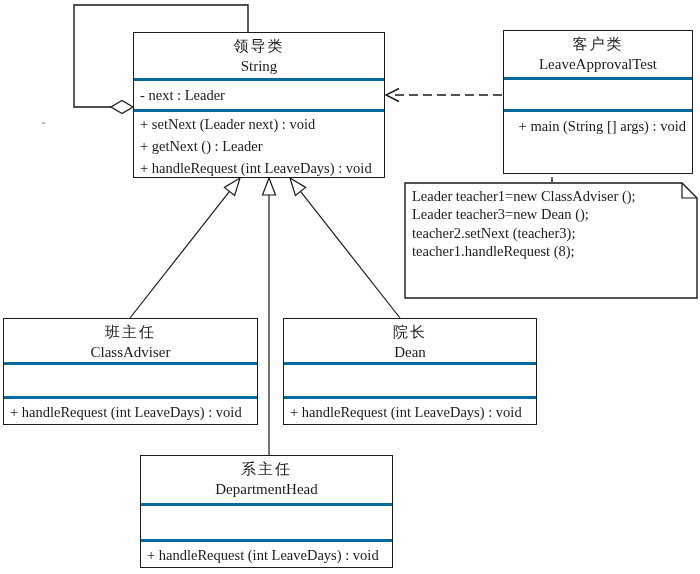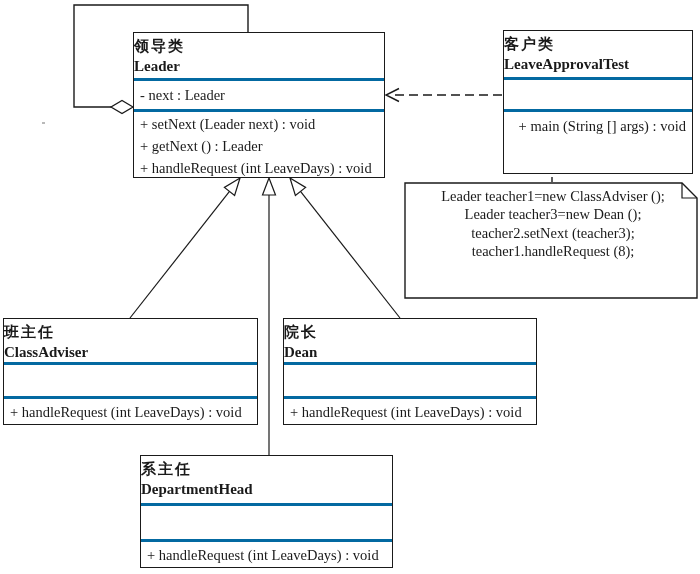--- a/index.html
+++ b/index.html
@@ -7,21 +7,21 @@
     position:relative;width:700px;height:574px;background:#ffffff;overflow:hidden;
     font-family:"Liberation Serif","DejaVu Serif",serif;color:#1a1a1a;
   }
   #wires{position:absolute;left:0;top:0;width:700px;height:574px;z-index:1;}
   .uml-class{
     position:absolute;background:#fff;border:1px solid #1a1a1a;
     box-sizing:border-box;z-index:2;
   }
   .sec{box-sizing:border-box;overflow:hidden;}
   .sec + .sec{border-top:3px solid #0369a1;}
-  .sec.title{font-weight:bold;}
+  .sec.title{text-align:center;}
   .cn{font-size:15px;line-height:22px;padding-top:2px;letter-spacing:2px;}
   .en{font-size:15px;line-height:19px;}
   .member{font-size:14.5px;padding:0 6px;white-space:nowrap;}
   
   #box-leader{left:133px;top:32px;width:252px;height:146px;}
   #box-leader .title{height:45px;}
   #box-leader .attrs{height:31px;}
   #box-leader .attrs .member{line-height:29px;}
   #box-leader .methods{height:68px;padding-top:1px;}
   #box-leader .methods .member{line-height:22px;}
@@ -38,21 +38,21 @@
   .sub .attrs{height:34px;}
   .sub .methods{height:28px;}
   .sub .methods .member{line-height:26px;}
   #box-depthead{left:140px;top:455px;width:253px;height:113px;}
   #box-depthead .title{height:47px;}
   #box-depthead .attrs{height:36px;}
   #box-depthead .methods{height:28px;}
   #box-depthead .methods .member{line-height:26px;}
   
   #note-text{
-    position:absolute;left:412px;top:187px;width:282px;z-index:2;text-align:center;
+    position:absolute;left:412px;top:187px;width:282px;z-index:2;
   }
   #note-text .code-line{font-size:14.5px;line-height:18.3px;white-space:nowrap;}
   .artifact-dot{
     position:absolute;left:42px;top:122px;width:3px;height:2px;background:#b9b9b9;z-index:1;
   }
 </style>
 </head>
 <body>
 
 <div id="stage">
@@ -78,21 +78,21 @@
 
     <polygon points="405,183 682,183 697,198 697,298 405,298" fill="#ffffff" stroke="#1a1a1a" stroke-width="1.4"></polygon>
     <polyline points="682,183 682,198 697,198" fill="none" stroke="#1a1a1a" stroke-width="1.2"></polyline>
   </svg>
 
   <div class="artifact-dot"></div>
 
   <div class="uml-class" id="box-leader">
     <div class="sec title">
       <div class="cn">领导类</div>
-      <div class="en">Leader</div>
+      <div class="en">String</div>
     </div>
     <div class="sec attrs">
       <div class="member">- next : Leader</div>
     </div>
     <div class="sec methods">
       <div class="member">+ setNext (Leader next) : void</div>
       <div class="member">+ getNext () : Leader</div>
       <div class="member">+ handleRequest (int LeaveDays) : void</div>
     </div>
   </div>

